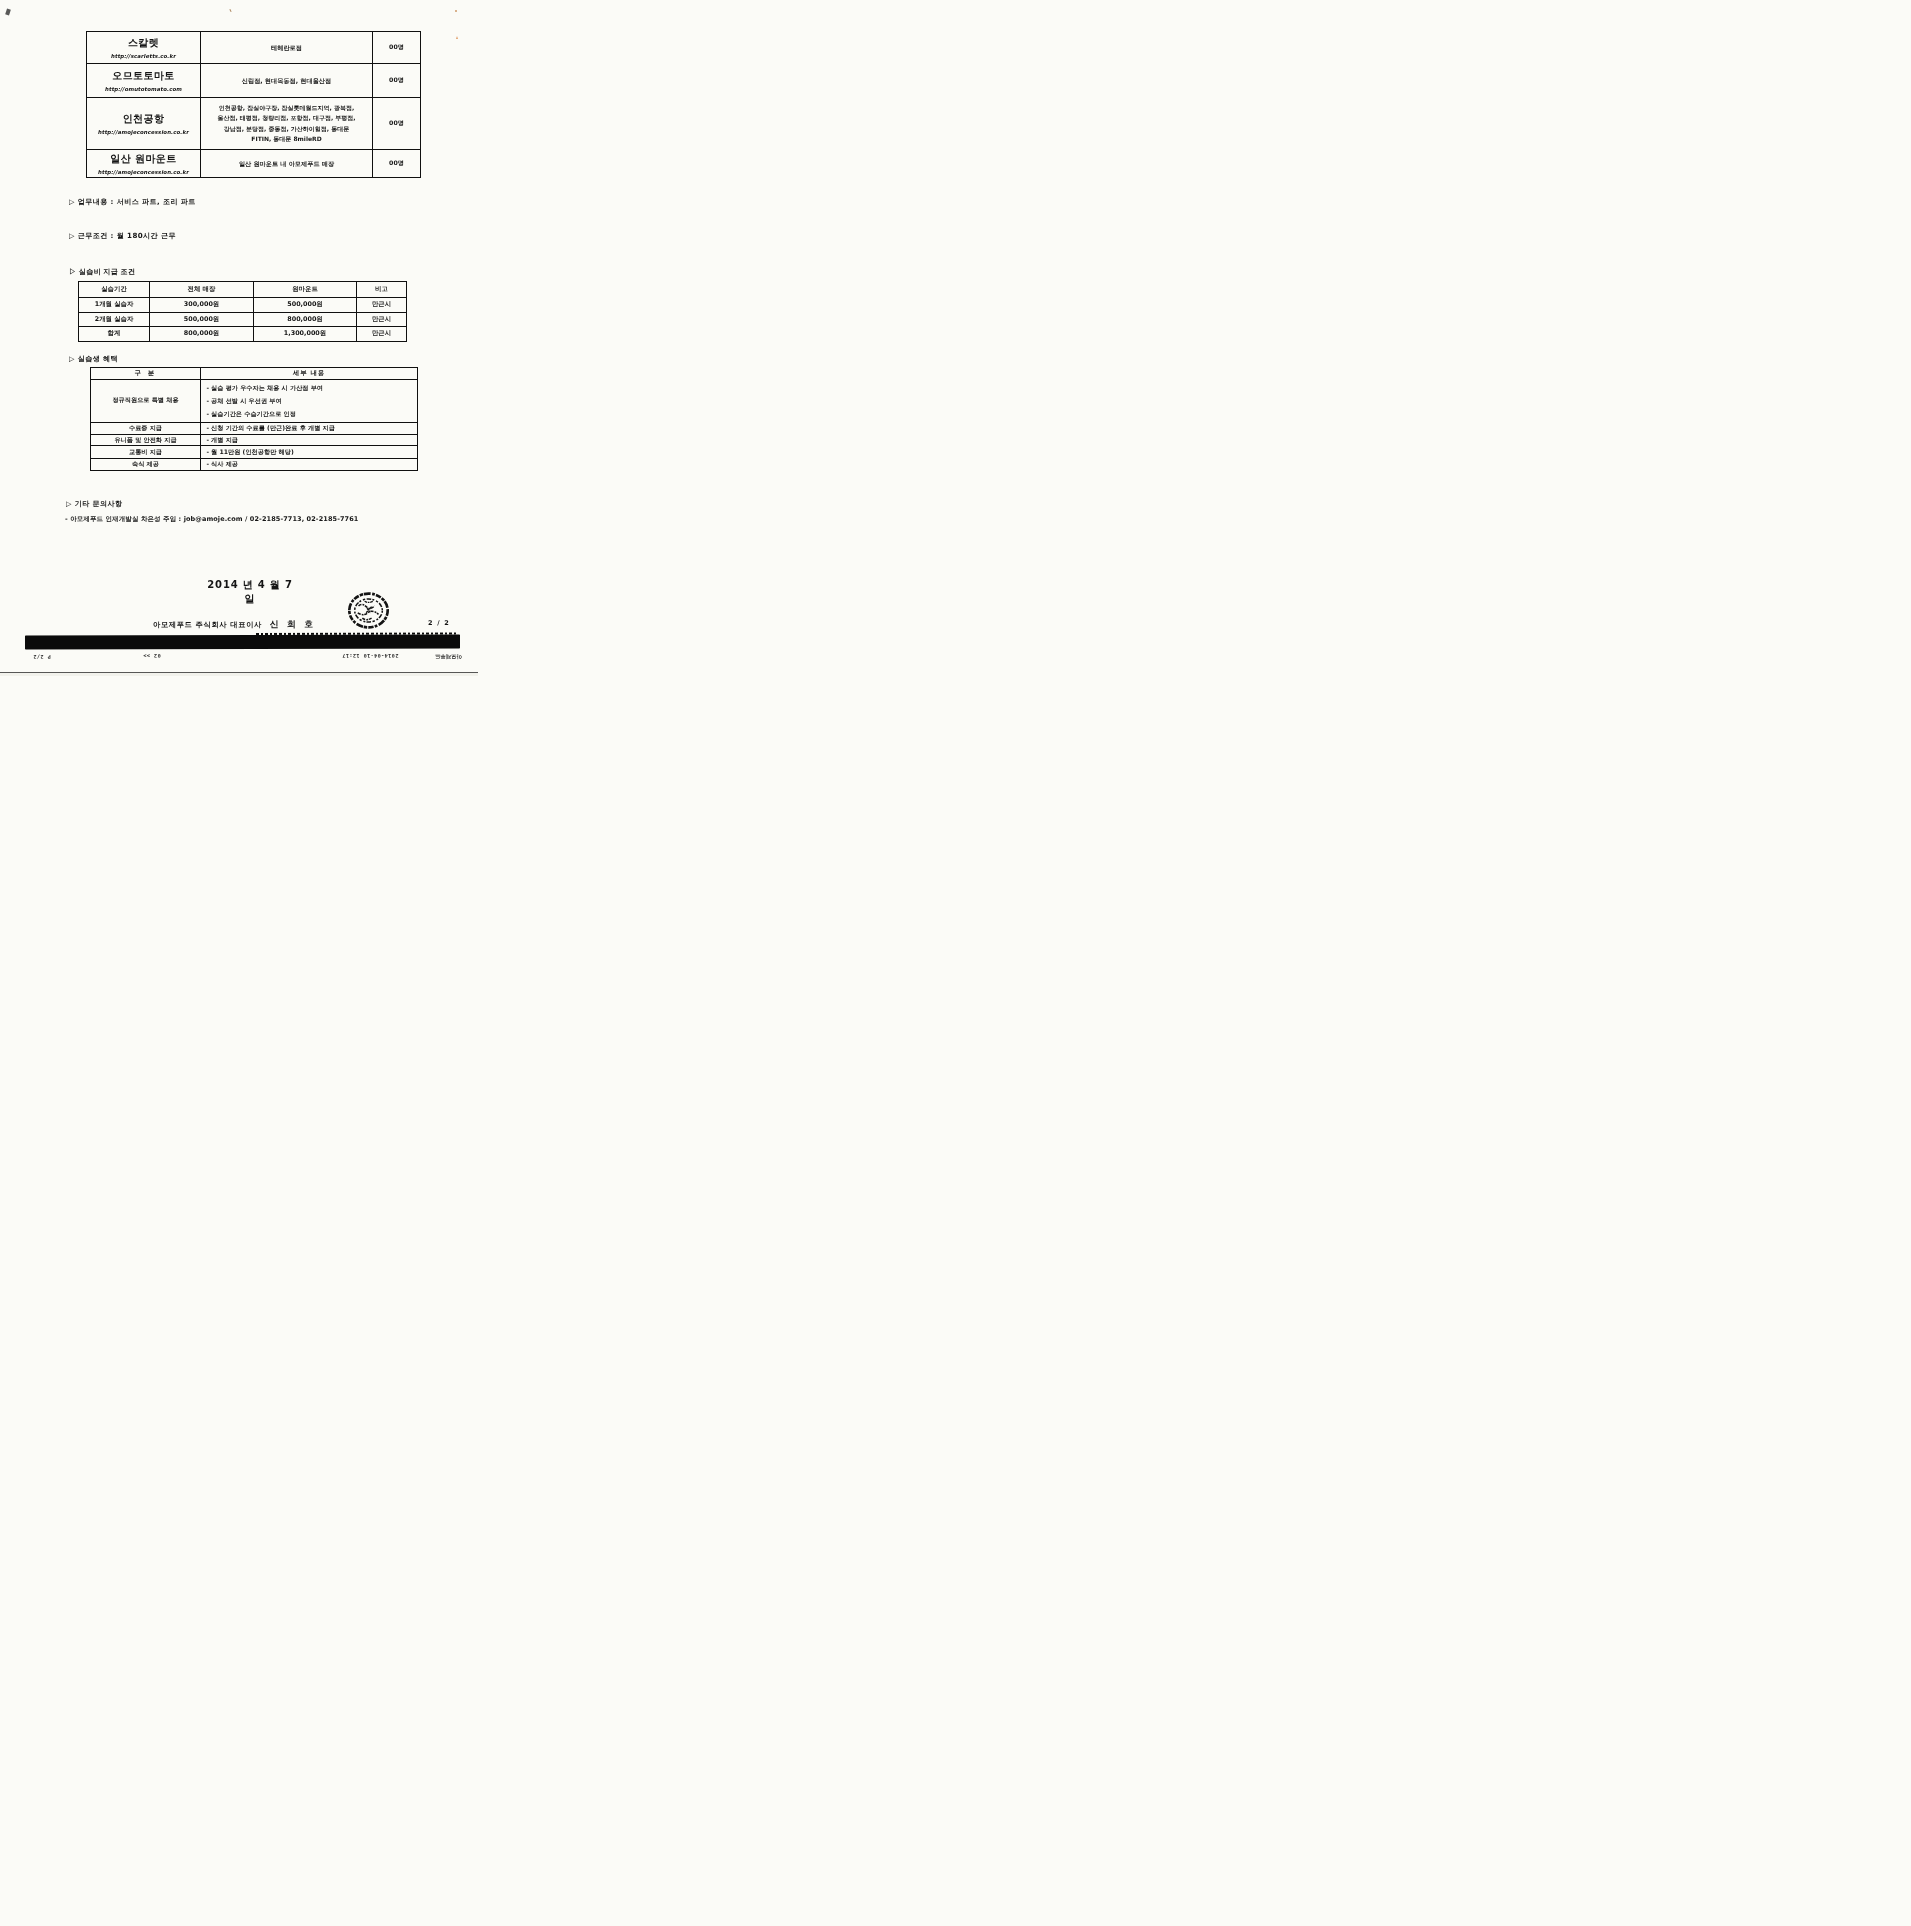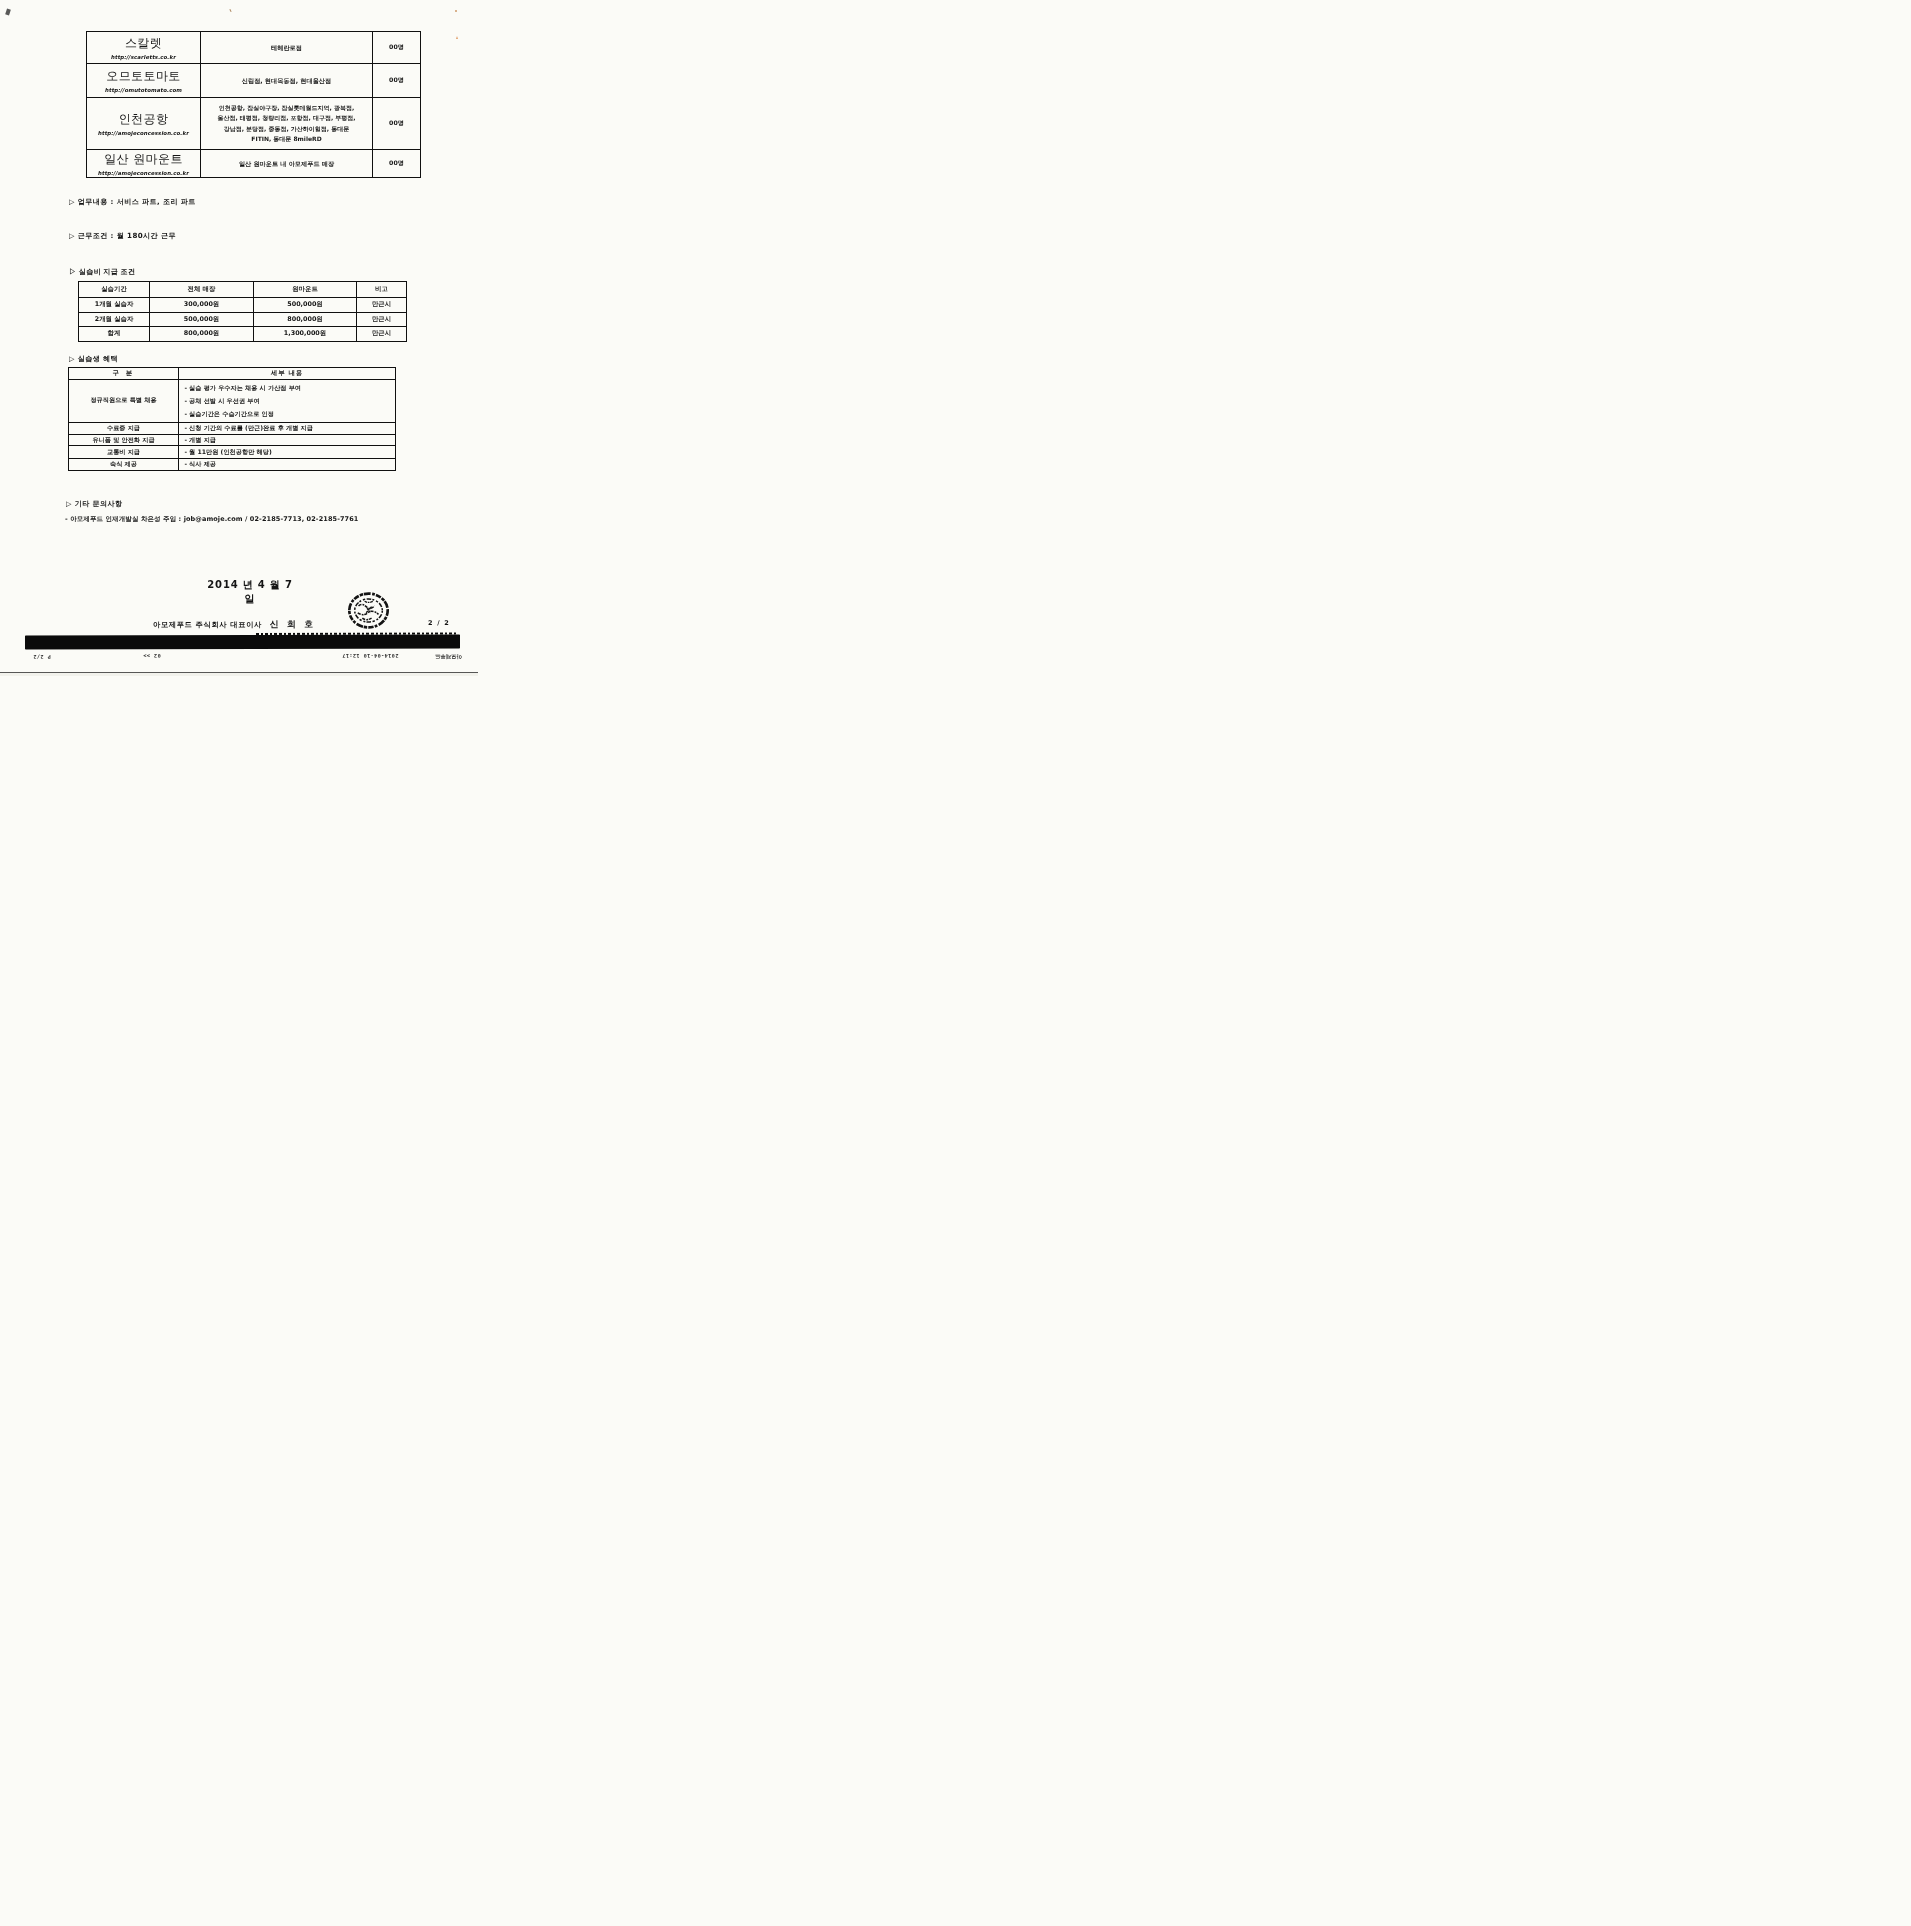--- a/index.html
+++ b/index.html
@@ -12,28 +12,28 @@
     position:relative;
     overflow:hidden;
     -webkit-font-smoothing:antialiased;
   }
   .abs { position:absolute; }
   .preline { white-space:pre-line; }
   table { border-collapse:collapse; table-layout:fixed; }
   td, th { border:1.2px solid #101010; vertical-align:middle; text-align:center; padding:0.8px 1.5px; font-weight:700; }
   .stores-table { left:86px; top:31px; width:334px; }
   .stores-table td { font-size:6.2px; }
-  .store-name { font-size:12px; font-weight:400; letter-spacing:0.4px; }
+  .store-name { font-size:10px; font-weight:700; letter-spacing:0.4px; }
   .store-url { font-size:5.4px; font-style:italic; font-weight:600; margin-top:2.7px; letter-spacing:0.1px; }
   .store-locs { font-size:6.2px; line-height:1.85; }
   .store-count { font-size:6.5px; }
   .sec-heading { font-size:7.1px; font-weight:700; letter-spacing:0.4px; }
   .allow-table { left:78px; top:281px; width:329px; }
   .allow-table td { font-size:6.4px; height:14.6px; }
-  .benefits-table { left:68px; top:367px; width:327px; }
+  .benefits-table { left:90px; top:367px; width:327px; }
   .benefits-table td { font-size:6.2px; }
   .benefit-detail { text-align:left; padding-left:5.4px; line-height:2.15; }
   .benefit-detail.single { line-height:1.3; }
   .contact-line { font-size:6.5px; font-weight:700; letter-spacing:0.1px; }
   .date-line { font-size:10px; font-weight:700; letter-spacing:0.8px; }
   .signer { font-size:7.3px; font-weight:700; letter-spacing:0.6px; }
   .signer-name { font-size:8.9px; font-weight:700; letter-spacing:2.7px; margin-left:7.7px; }
   .page-num { font-size:6.5px; font-weight:700; letter-spacing:1.2px; }
   .fax-bar { left:25.4px; top:635px; width:435px; height:14px; background:#0b0b0b; transform:rotate(-0.12deg); border-radius:0.8px; }
   .fax-bar .teeth { position:absolute; top:-1.9px; right:3.9px; width:46%; height:2.3px;

